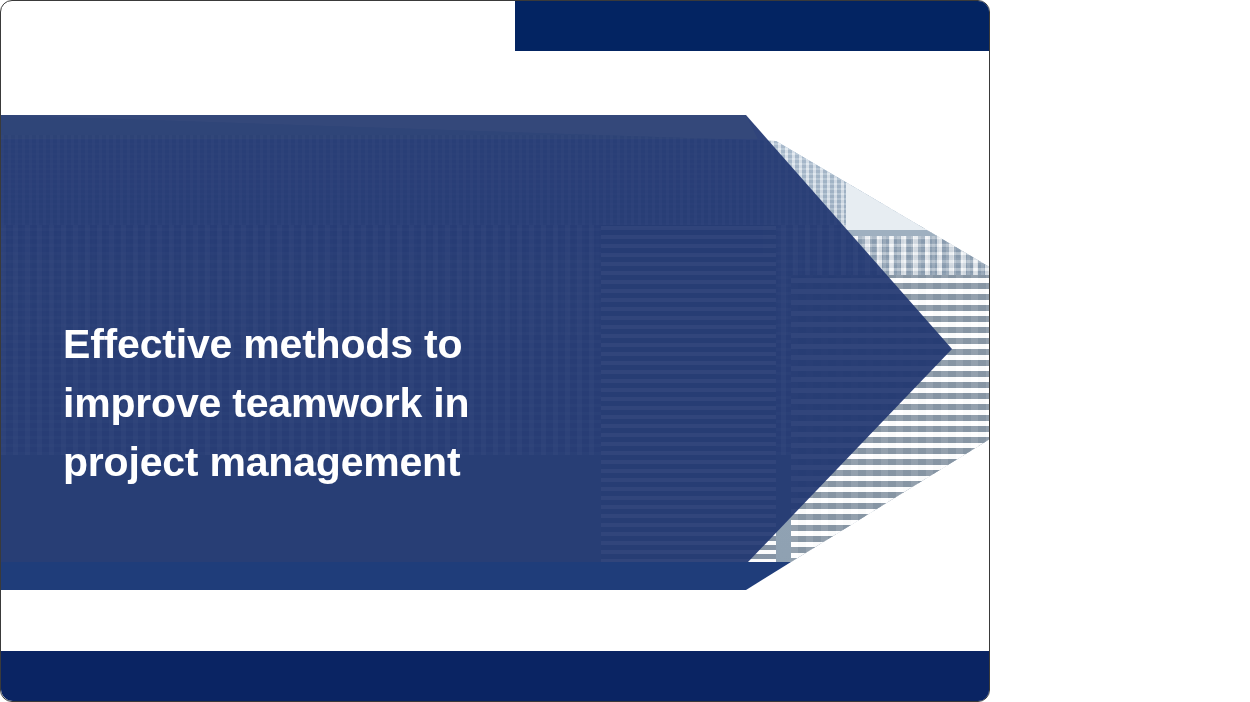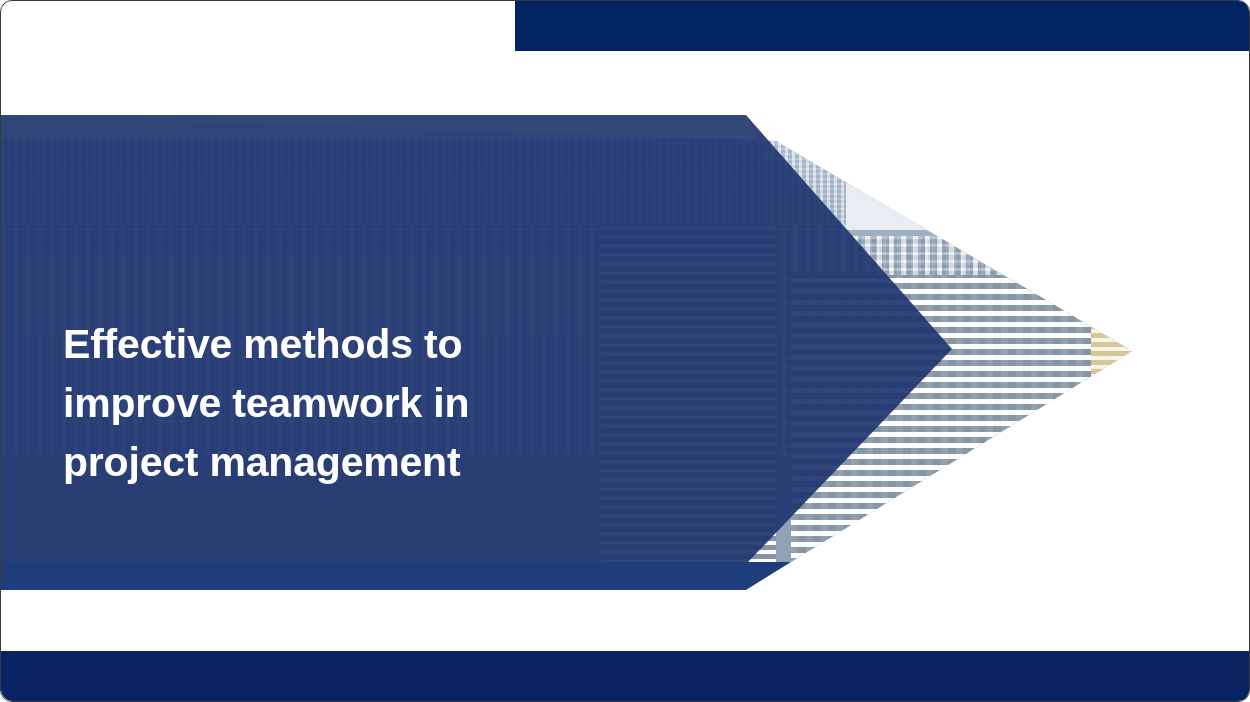--- a/index.html
+++ b/index.html
@@ -10,21 +10,21 @@
   }
   body {
     width: 1250px;
     height: 702px;
     font-family: "Liberation Sans", sans-serif;
     overflow: hidden;
   }
 
   .slide {
     position: relative;
-    width: 1250px;
+    width: 990px;
     height: 702px;
     background: #ffffff;
     border-radius: 12px;
     border: 1px solid #3a3a3a;
     box-sizing: border-box;
     overflow: hidden;
   }
 
   
   .top-bar {

